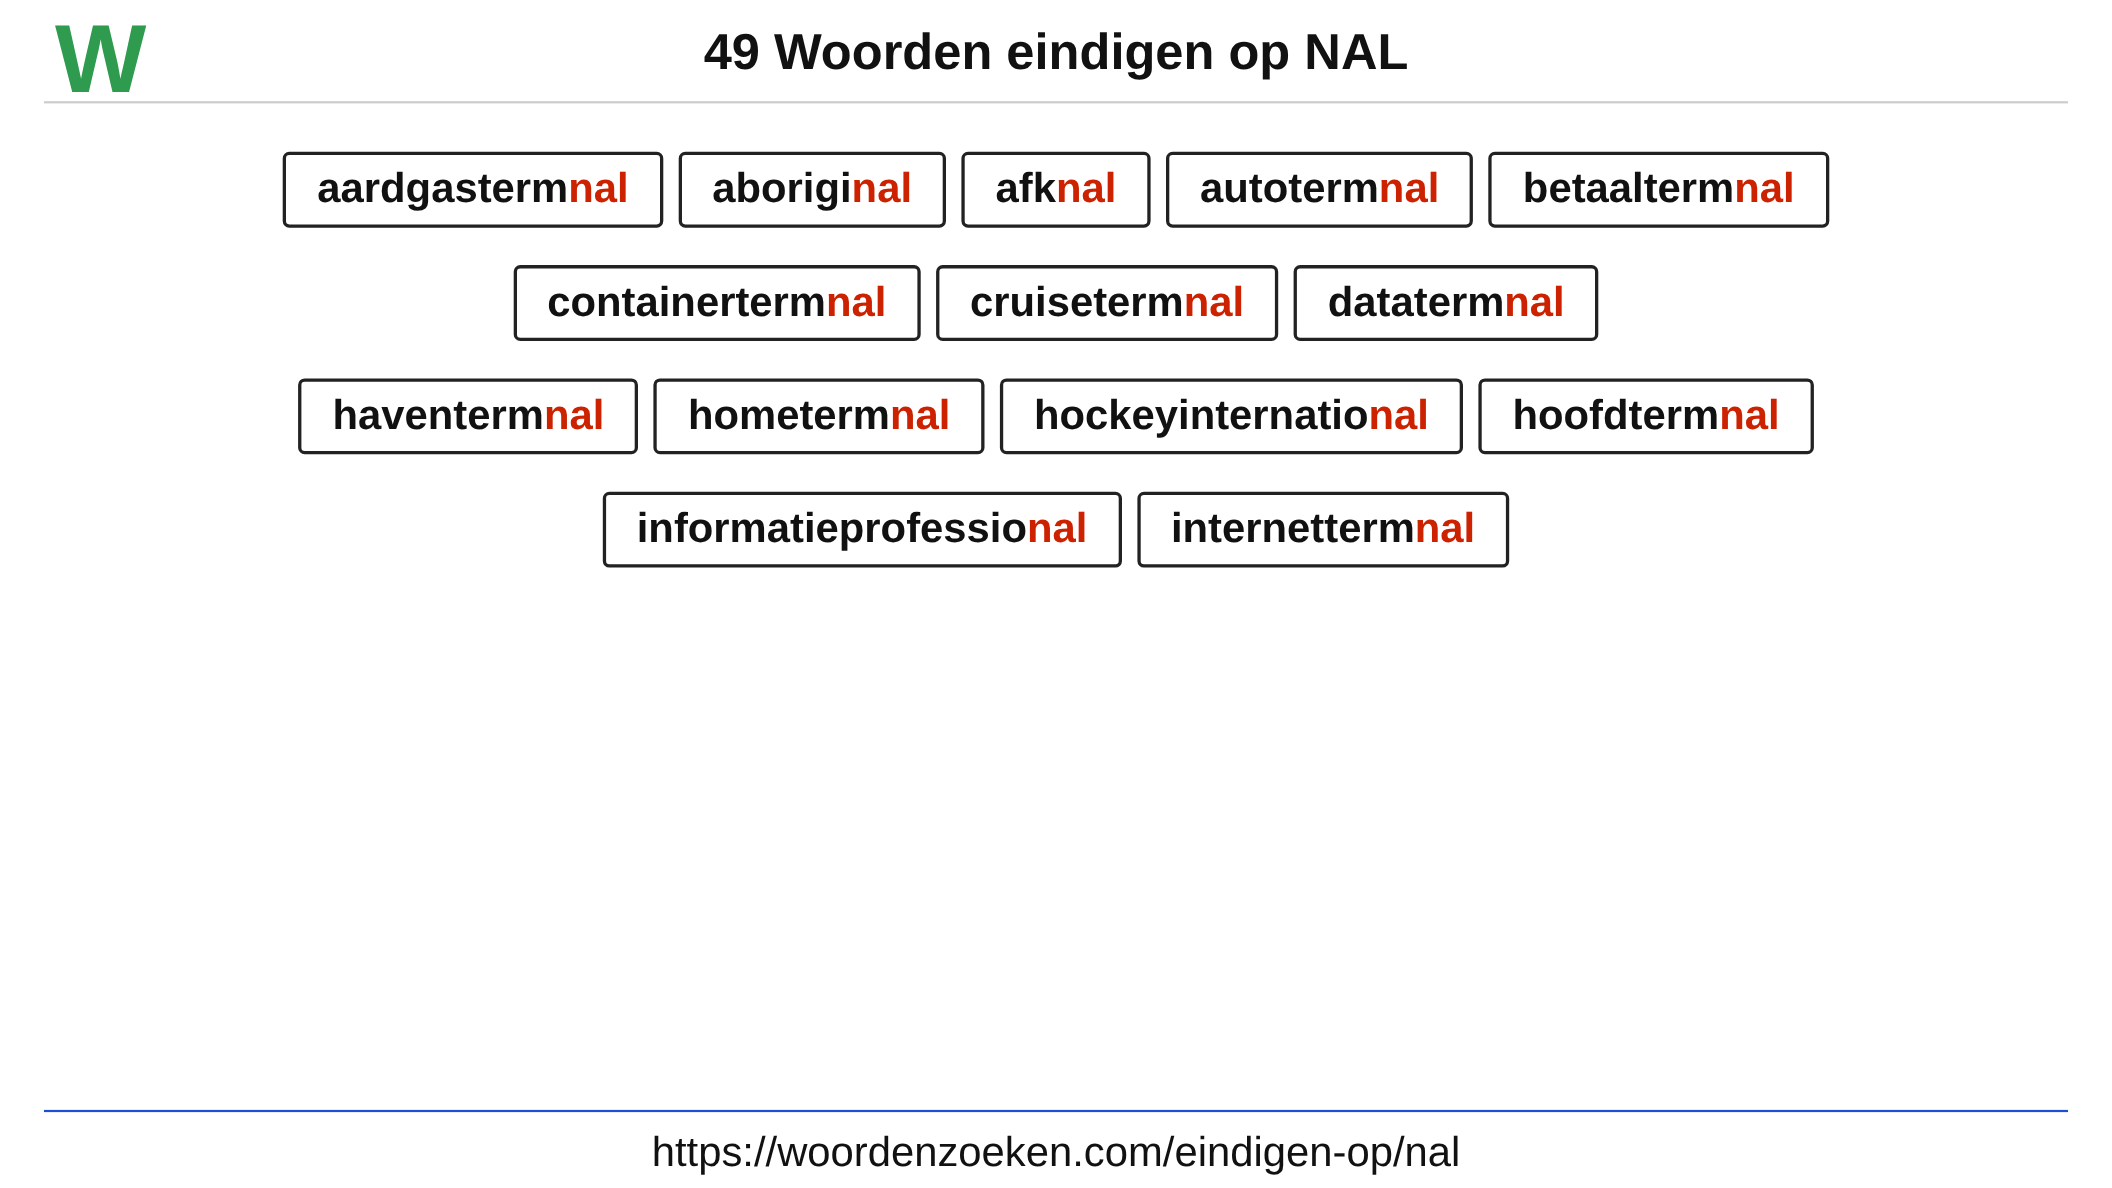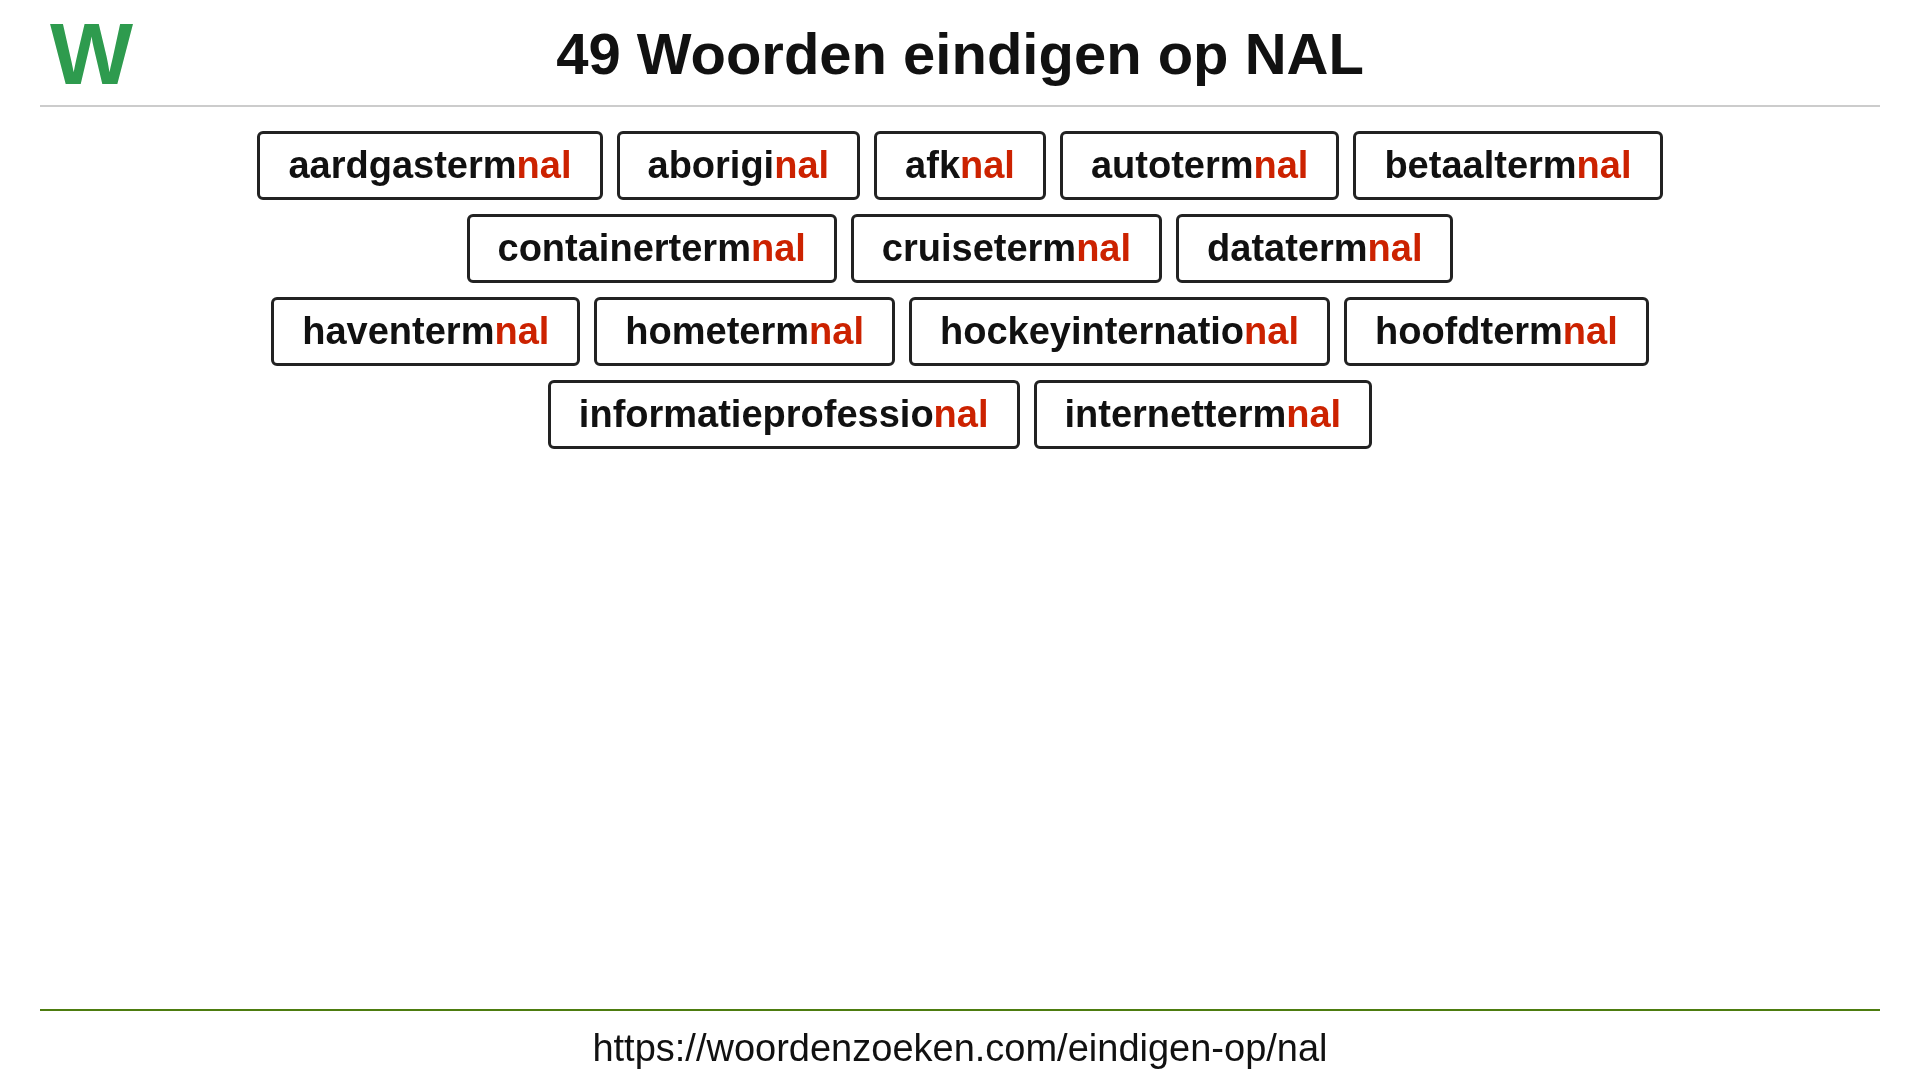--- a/index.html
+++ b/index.html
@@ -30,21 +30,21 @@
     .logo-w {
       font-size: 88px;
       font-weight: 900;
       color: #2e9b4e;
       line-height: 1;
       position: absolute;
       left: 10px;
       top: -10px;
     }
     .page-title {
-      font-size: 58px;
+      font-size: 46px;
       font-weight: 900;
       color: #111111;
       text-align: center;
       width: 100%;
     }
     .words-container {
       display: flex;
       flex-direction: column;
       align-items: center;
       gap: 14px;
@@ -60,26 +60,27 @@
     }
     .word-box {
       border: 3px solid #222222;
       border-radius: 6px;
       padding: 10px 28px;
       font-size: 38px;
       font-weight: 700;
       color: #111111;
       white-space: nowrap;
       display: inline-block;
+      margin-top: 20px;
     }
     .word-box .nal {
       color: #cc2200;
     }
     .footer {
-      border-top: 2px solid #4d7c0f;
+      border-top: 2px solid #1d4ed8;
       width: 100%;
       text-align: center;
       padding-top: 16px;
       font-size: 38px;
       color: #111111;
       margin-top: 10px;
     }
   </style>
 </head>
 <body>

